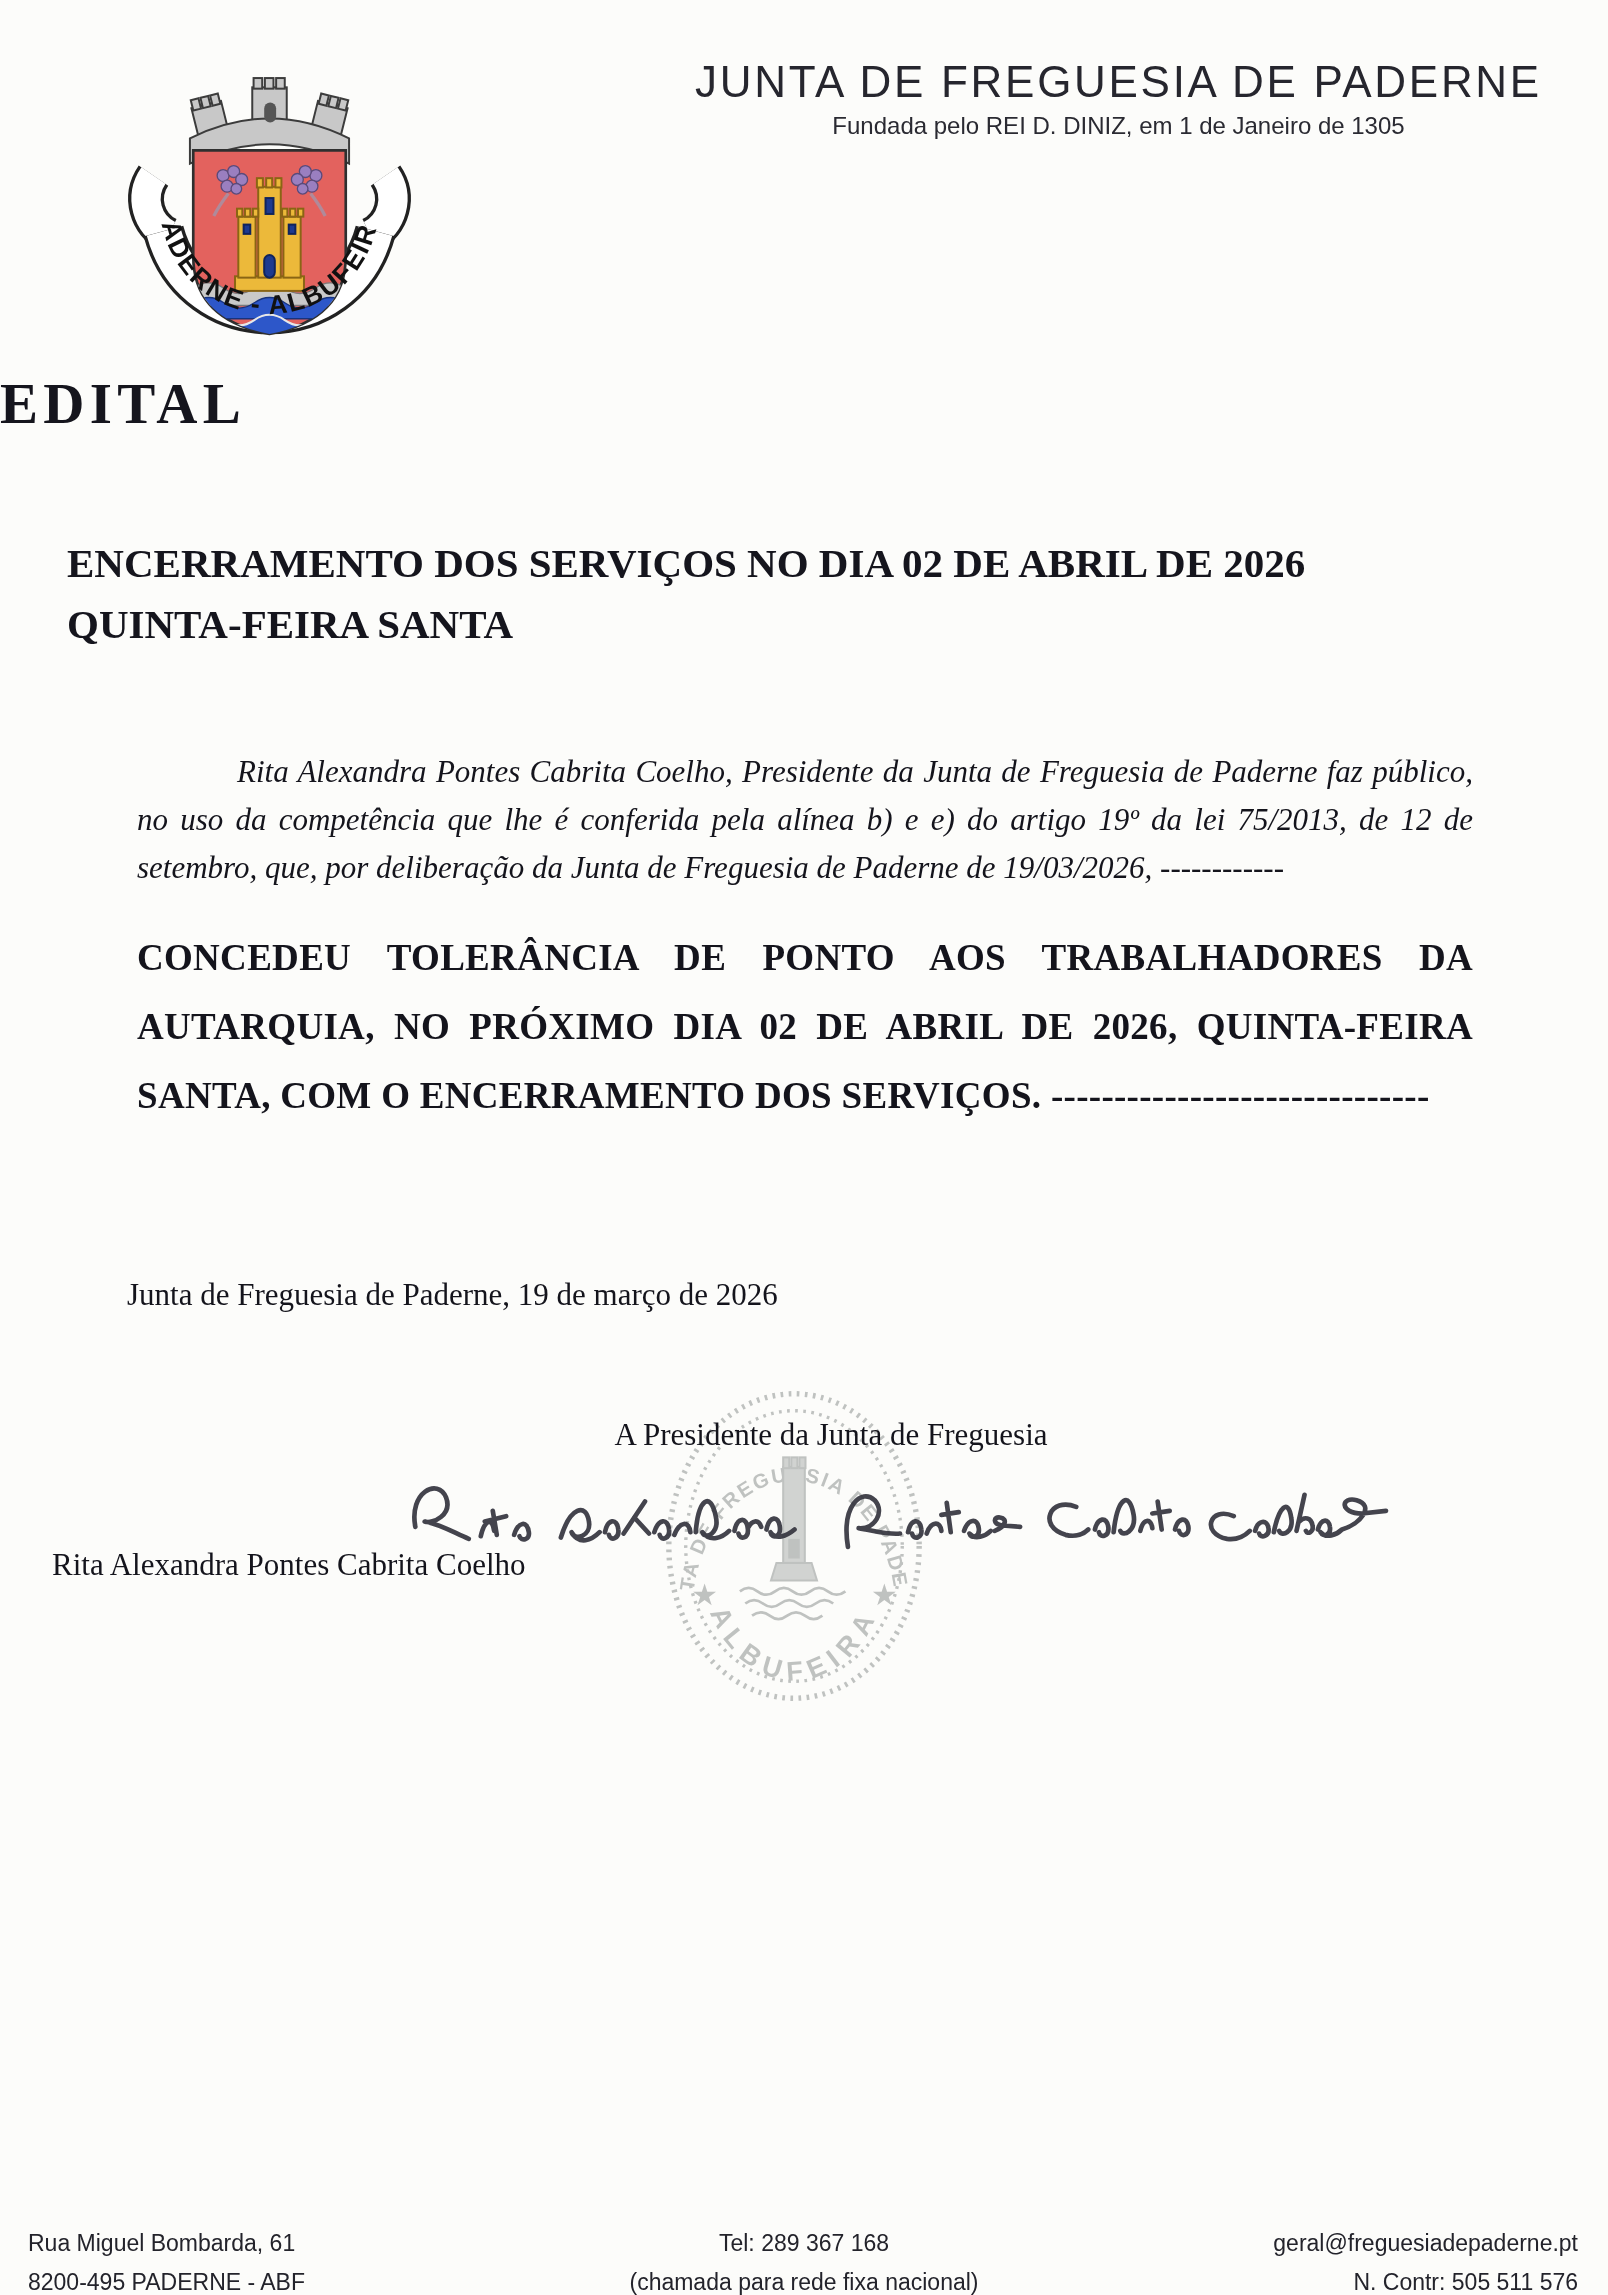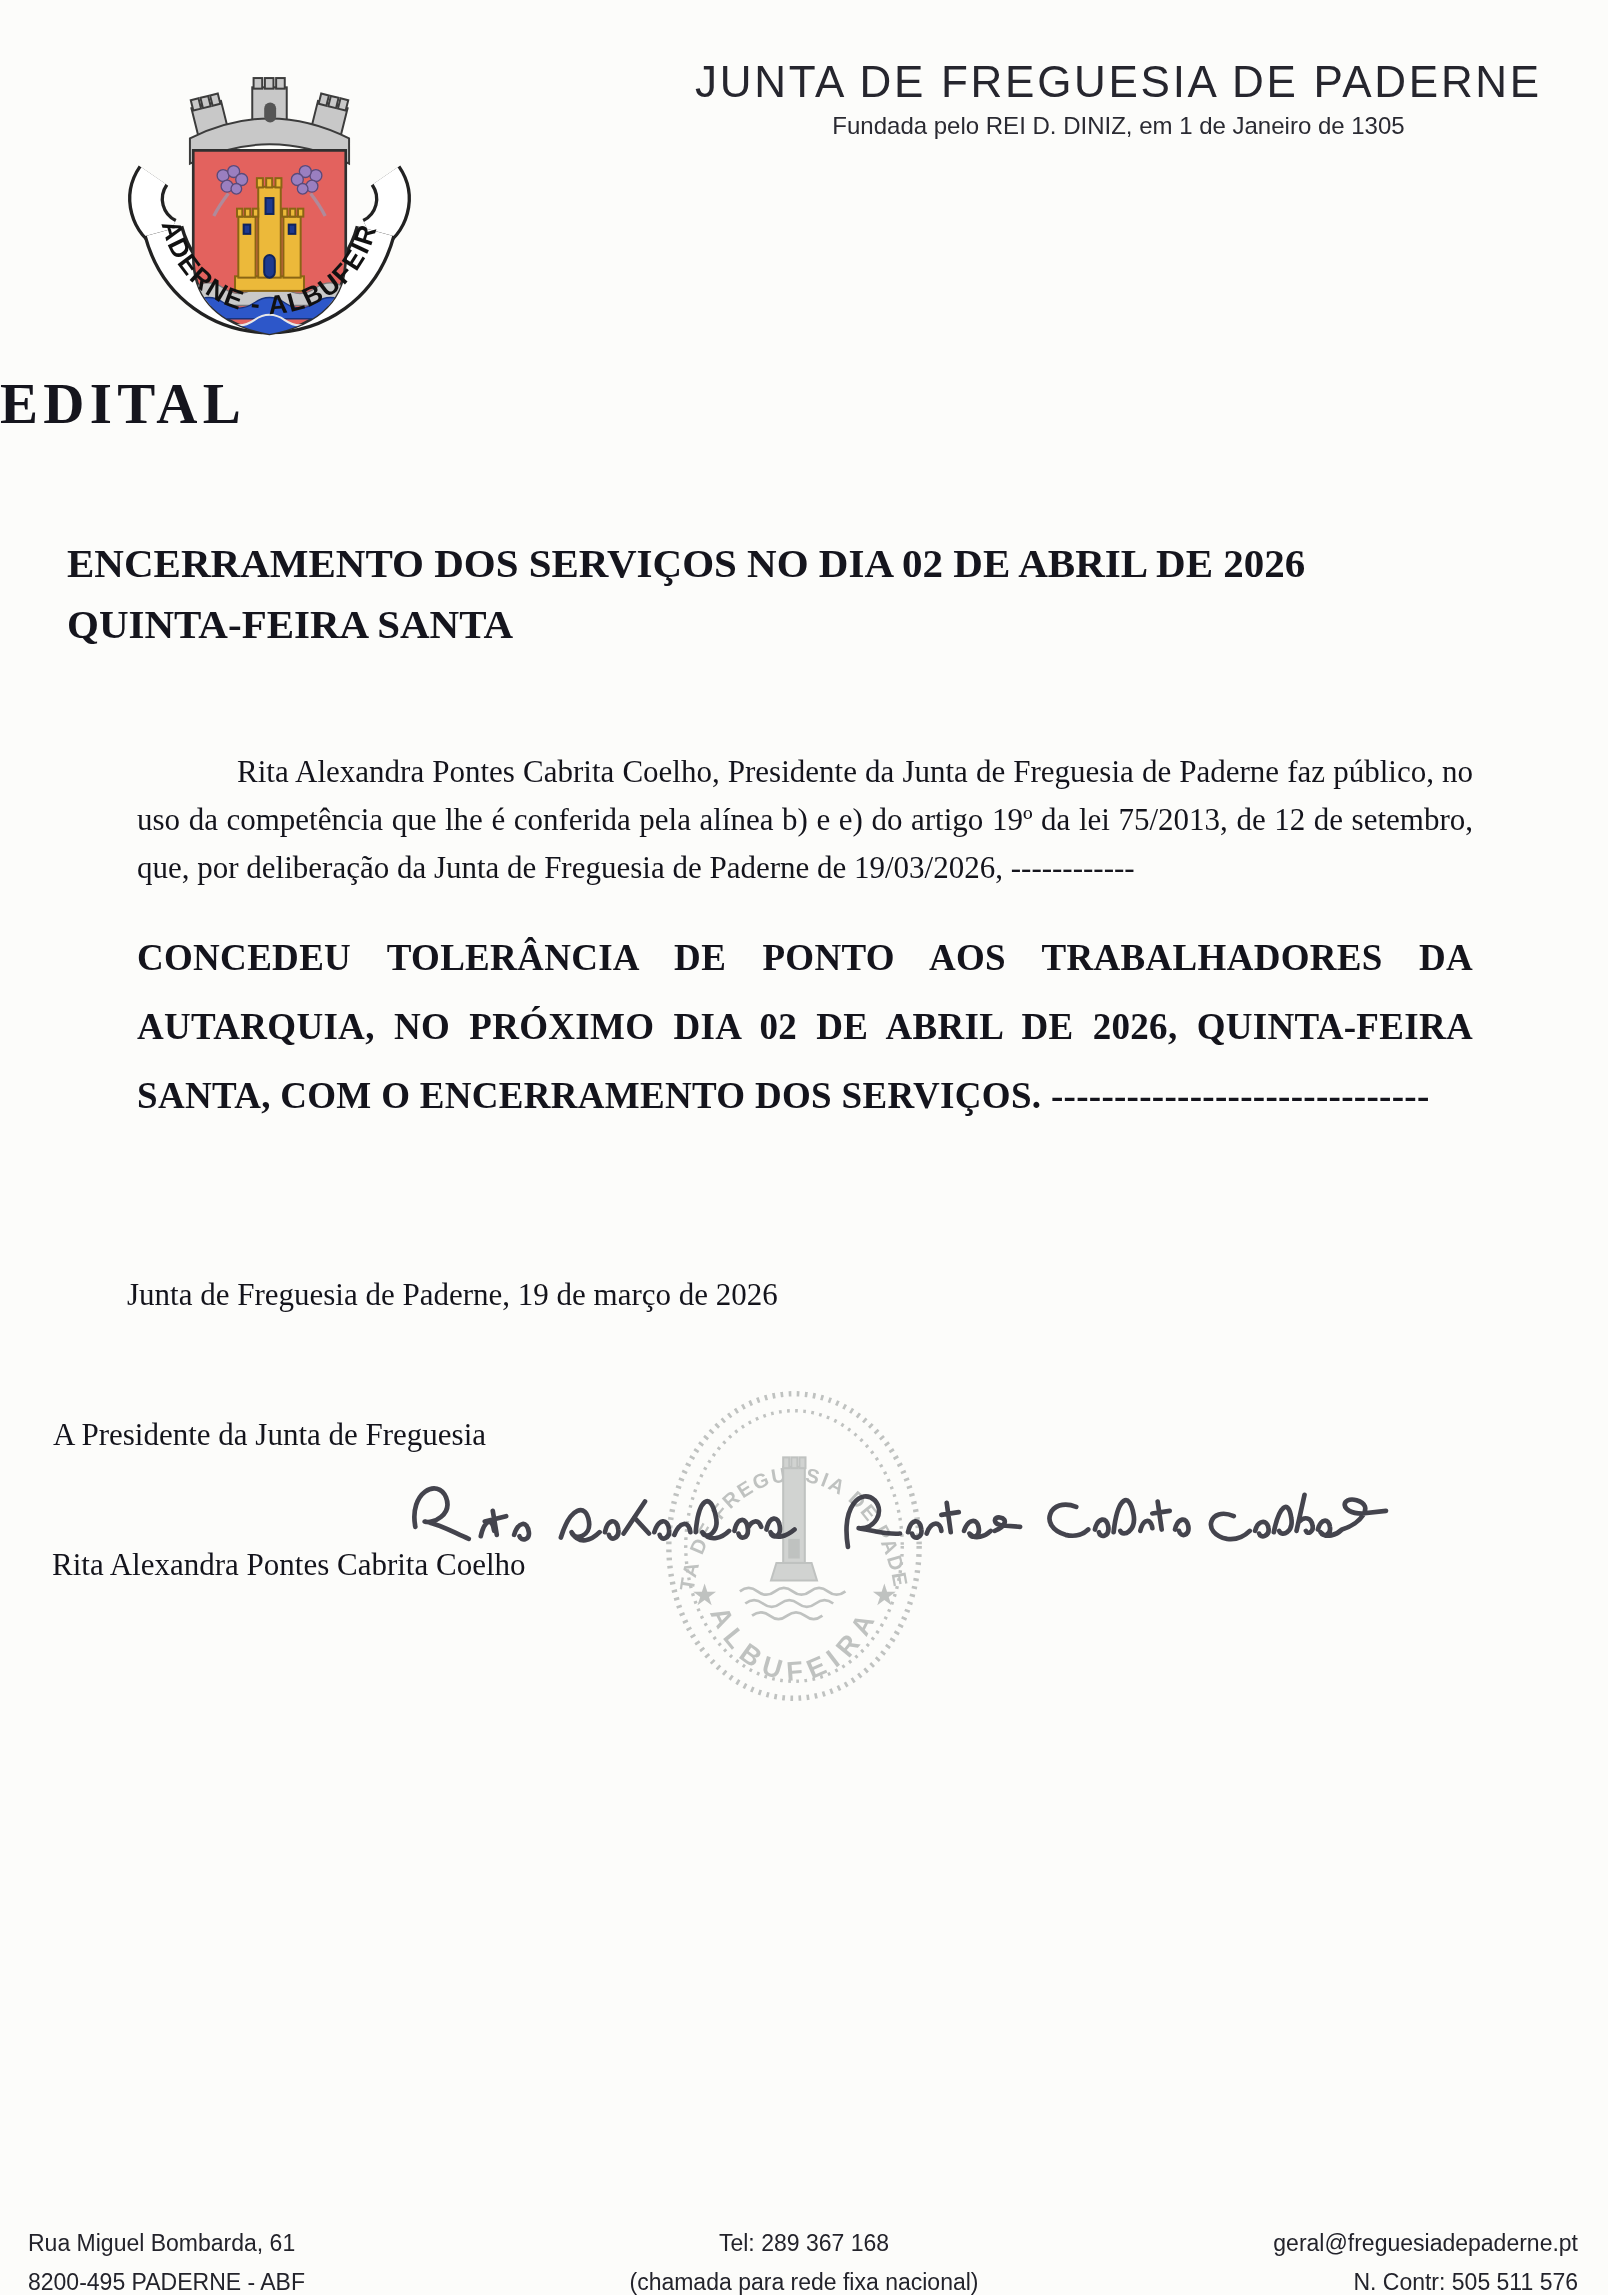--- a/index.html
+++ b/index.html
@@ -36,35 +36,35 @@
     font-size:41px;font-weight:bold;line-height:61px;color:#15151d;
   }
 
   
   .para{
     left:137px;width:1336px;
     font-size:31px;line-height:48px;
     text-align:justify;color:#14141c;
   }
   .para.indent{text-indent:100px;}
-  .p1{top:748px;}
+  .p1{top:748px;font-style:italic;}
   .p2{
     top:923px;font-weight:bold;font-size:37px;line-height:69px;
     letter-spacing:0.3px;
   }
   .p3{top:1158px;}
 
   .dateline{
     left:127px;top:1277px;width:1482px;
     font-size:31px;color:#14141c;
   }
 
   
   .role-line{
-    left:53px;top:1417px;width:1556px;text-align:left;
+    left:53px;top:1417px;width:1556px;text-align:center;
     font-size:31px;color:#14141c;z-index:3;
   }
   .stamp{left:657px;top:1387px;width:274px;height:318px;z-index:1;opacity:0.55;}
   .signature-svg{left:406px;top:1460px;width:996px;height:107px;z-index:4;}
   .signer-name{
     left:52px;top:1547px;width:1556px;text-align:left;
     font-size:31px;color:#14141c;z-index:3;
   }
 
   

